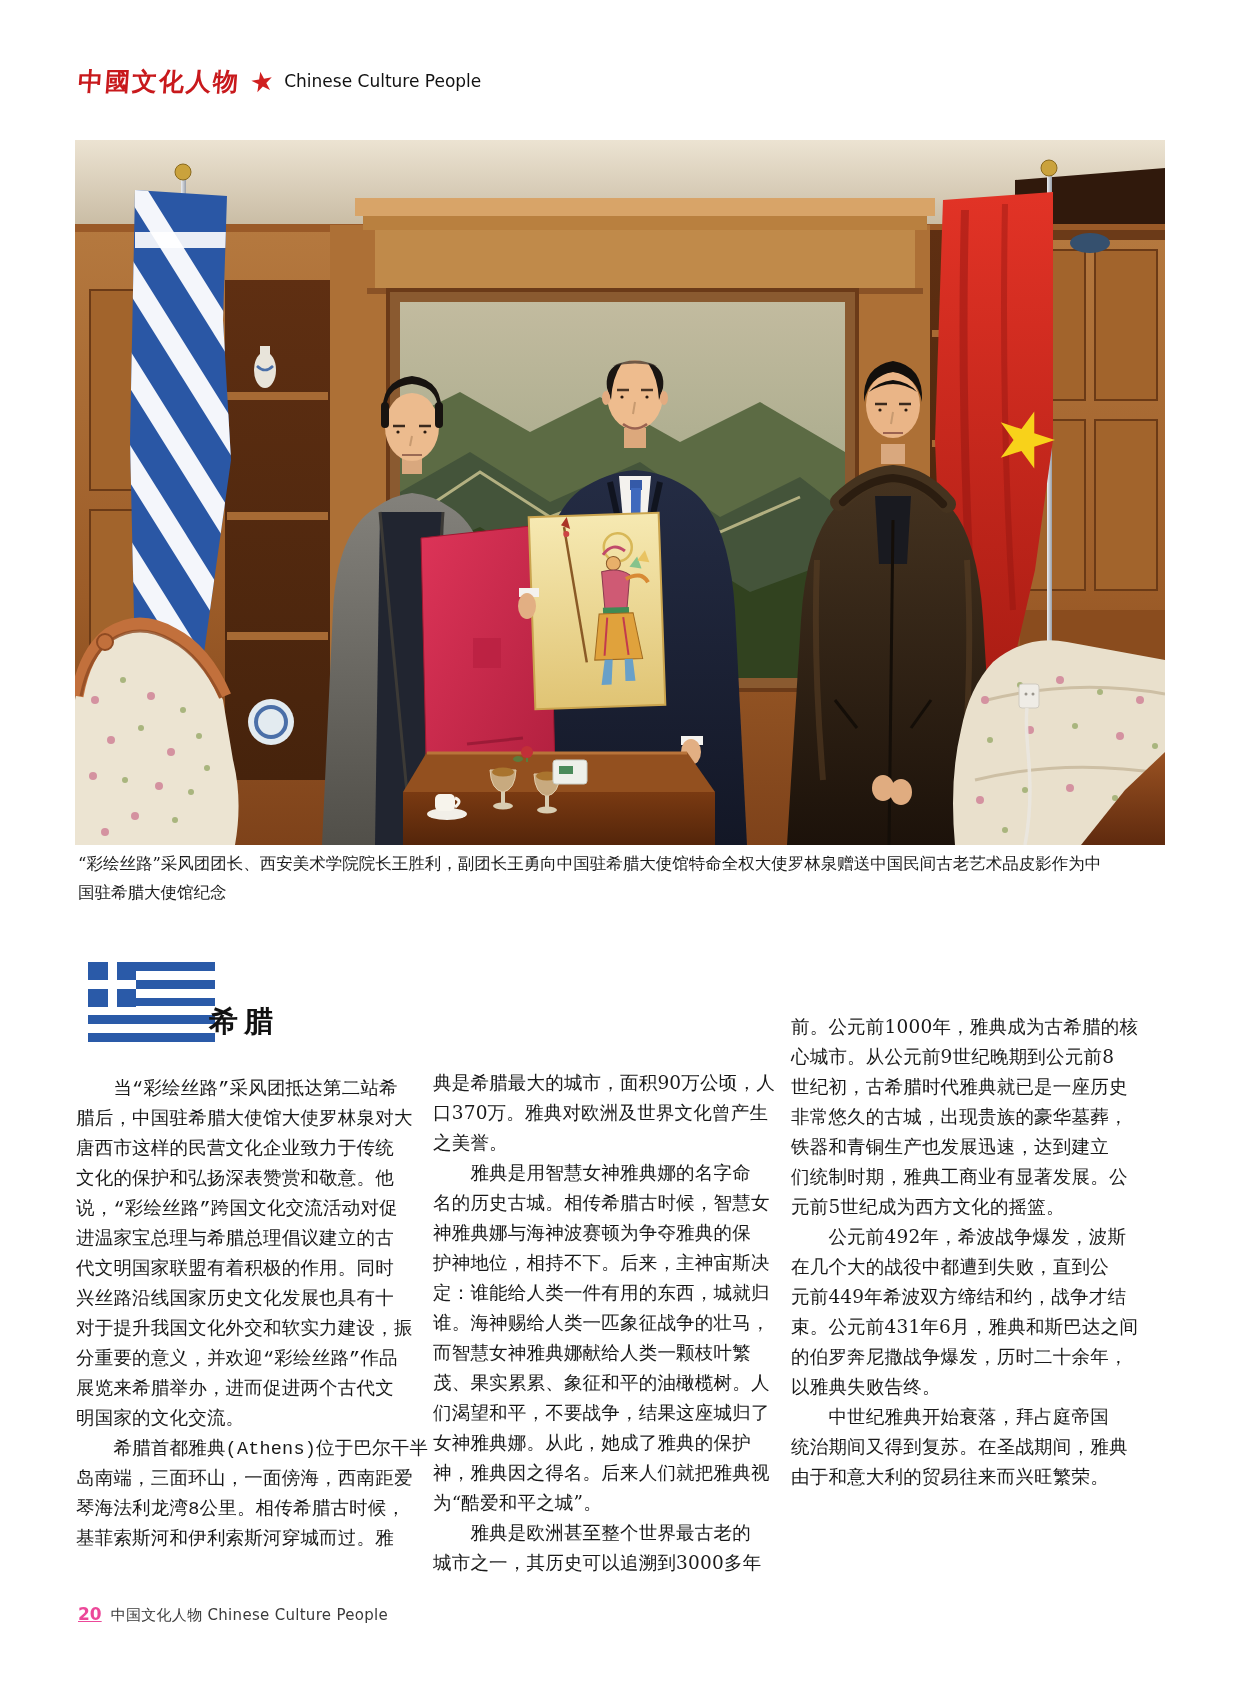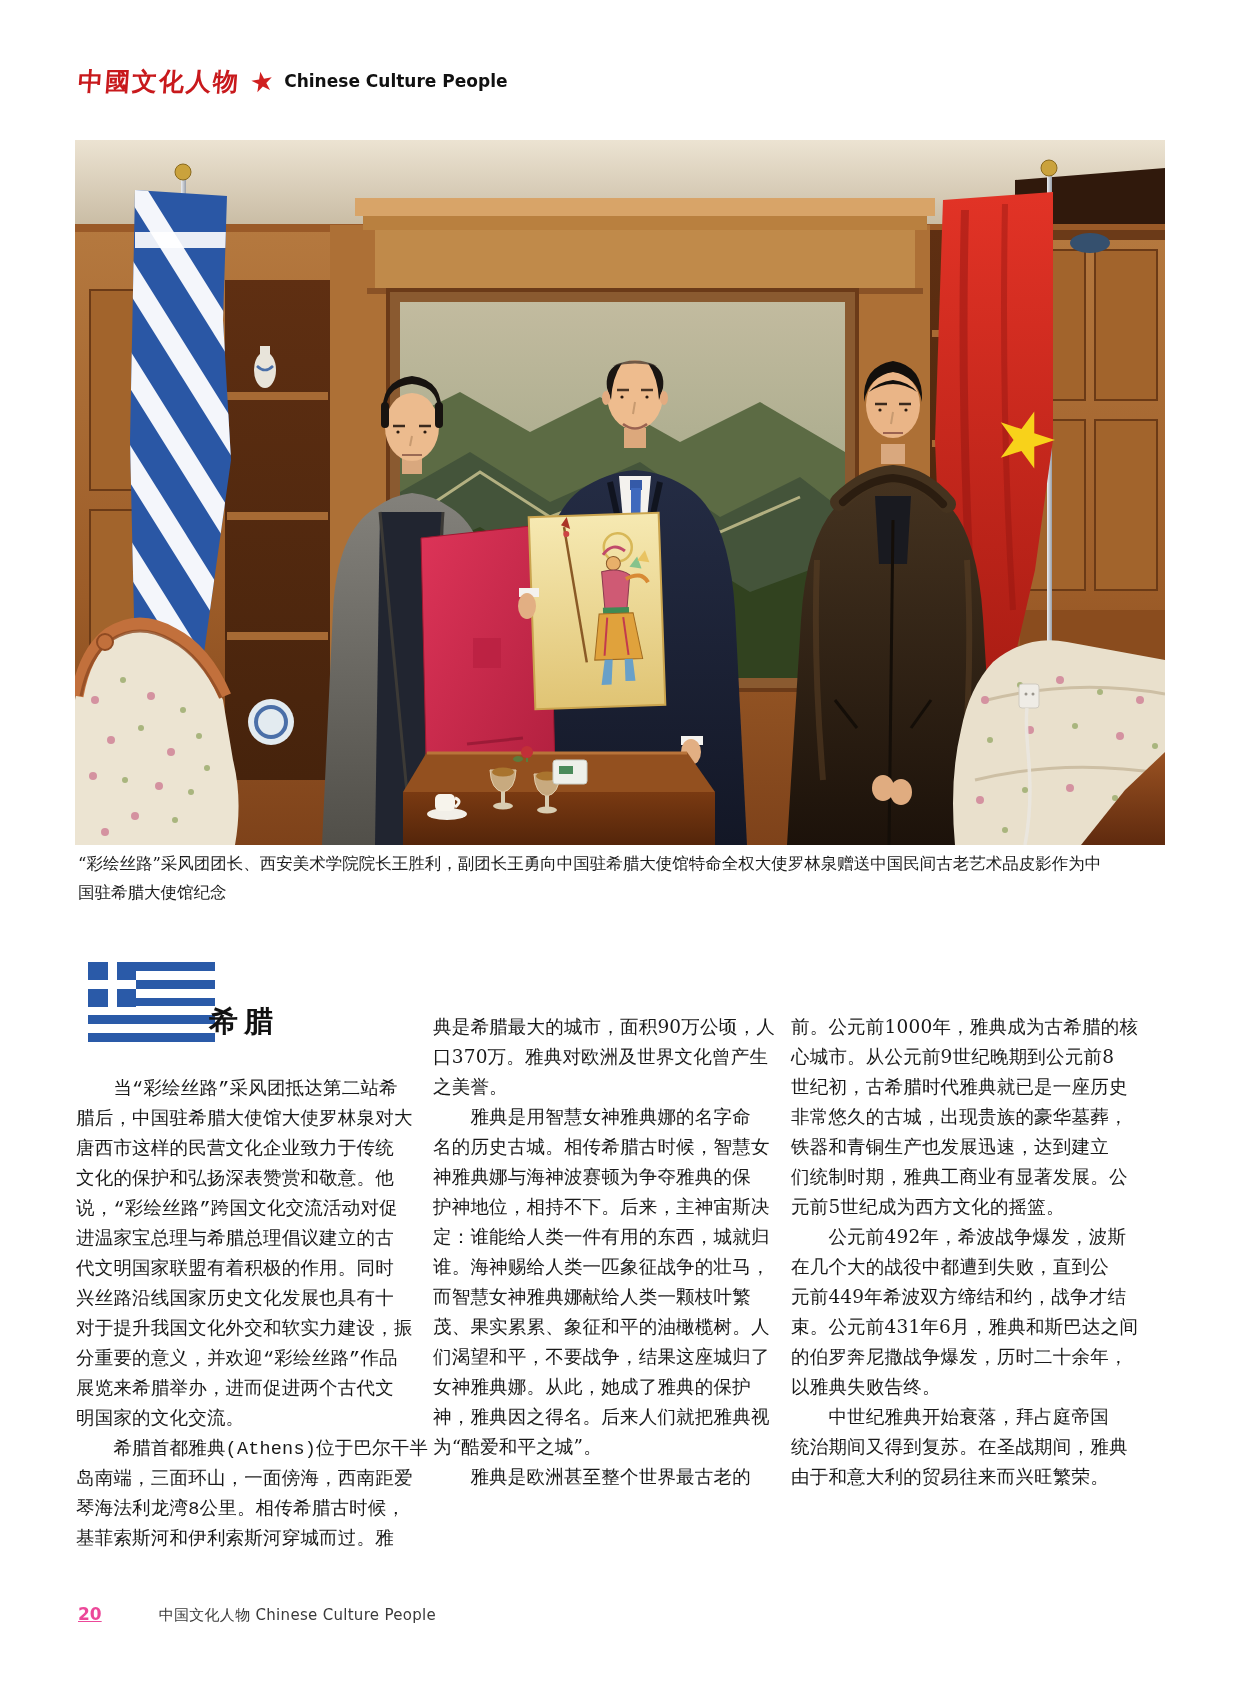--- a/index.html
+++ b/index.html
@@ -4,21 +4,21 @@
 <style>
   html,body{margin:0;padding:0;background:#ffffff;}
   .page{position:relative;width:1240px;height:1683px;background:#ffffff;overflow:hidden;
         font-family:"DejaVu Serif","Liberation Serif",serif;color:#1a1a1a;}
 
   
   .masthead{position:absolute;left:78px;top:60px;height:42px;display:flex;align-items:center;gap:10px;}
   .logo-cn{font-family:"DejaVu Serif","Liberation Serif",serif;font-weight:900;font-size:25px;
            color:#c8191c;letter-spacing:2px;transform:skewX(-4deg);}
   .logo-star{color:#d01f1f;font-size:27px;line-height:1;transform:rotate(-10deg);font-family:"DejaVu Sans",sans-serif;}
-  .logo-en{font-family:"DejaVu Sans","Liberation Sans",sans-serif;font-weight:bold;font-size:17px;color:#111;}
+  .logo-en{font-family:"DejaVu Sans","Liberation Sans",sans-serif;font-weight:normal;font-size:17px;color:#111;}
 
   
   .photo{position:absolute;left:75px;top:140px;width:1090px;height:705px;overflow:hidden;background:#9a5a28;}
   .photo svg{display:block;}
 
   
   .caption{position:absolute;left:78px;top:849px;width:1092px;font-size:16.5px;line-height:29px;color:#1c1c1c;}
   .caption .tline{white-space:nowrap;}
 
   
@@ -28,28 +28,28 @@
       #ffffff 77.77% 88.88%,#2a5aa8 88.88% 100%);}
   .gr-canton{position:absolute;left:0;top:0;width:48px;height:44.5px;background:#2a5aa8;}
   .gr-cross-v{position:absolute;left:19.5px;top:0;width:9px;height:100%;background:#ffffff;}
   .gr-cross-h{position:absolute;left:0;top:17.8px;width:100%;height:9px;background:#ffffff;}
   .sec-title{position:absolute;left:209px;top:1002px;font-size:29px;font-weight:bold;letter-spacing:6px;color:#111;}
 
   
   .col{position:absolute;width:340px;font-size:18.5px;color:#191919;}
   .col .tline{height:30px;line-height:30px;white-space:nowrap;letter-spacing:0.2px;}
   .col1{left:76px;top:1075px;font-family:Liberation Mono, monospace;}
-  .col2{left:433px;top:1012px;}
+  .col2{left:433px;top:1068px;}
   .col3{left:791px;top:1012px;}
 
   
   .footer{position:absolute;left:78px;top:1604px;display:flex;align-items:baseline;gap:9px;
           font-family:"DejaVu Sans","Liberation Sans",sans-serif;}
   .pageno{font-weight:bold;font-size:17px;color:#ec4899;text-decoration:underline;}
-  .foot-txt{font-size:15px;color:#3a3a3a;letter-spacing:0.3px;margin-left:48px;}
+  .foot-txt{font-size:15px;color:#3a3a3a;letter-spacing:0.3px;}
 </style>
 </head>
 <body>
 
 <div class="page">
 
   <div class="masthead">
     <span class="logo-cn">中國文化人物</span>
     <span class="logo-star">★</span>
     <span class="logo-en">Chinese Culture People</span>
@@ -438,20 +438,21 @@
       <div class="tline">护神地位，相持不下。后来，主神宙斯决</div>
       <div class="tline">定：谁能给人类一件有用的东西，城就归</div>
       <div class="tline">谁。海神赐给人类一匹象征战争的壮马，</div>
       <div class="tline">而智慧女神雅典娜献给人类一颗枝叶繁</div>
       <div class="tline">茂、果实累累、象征和平的油橄榄树。人</div>
       <div class="tline">们渴望和平，不要战争，结果这座城归了</div>
       <div class="tline">女神雅典娜。从此，她成了雅典的保护</div>
       <div class="tline">神，雅典因之得名。后来人们就把雅典视</div>
       <div class="tline">为“酷爱和平之城”。</div>
       <div class="tline">　　雅典是欧洲甚至整个世界最古老的</div>
+      <div class="tline">城市之一，其历史可以追溯到3000多年</div>
     </div>
   <div class="col col3">
       <div class="tline">前。公元前1000年，雅典成为古希腊的核</div>
       <div class="tline">心城市。从公元前9世纪晚期到公元前8</div>
       <div class="tline">世纪初，古希腊时代雅典就已是一座历史</div>
       <div class="tline">非常悠久的古城，出现贵族的豪华墓葬，</div>
       <div class="tline">铁器和青铜生产也发展迅速，达到建立</div>
       <div class="tline">们统制时期，雅典工商业有显著发展。公</div>
       <div class="tline">元前5世纪成为西方文化的摇篮。</div>
       <div class="tline">　　公元前492年，希波战争爆发，波斯</div>

